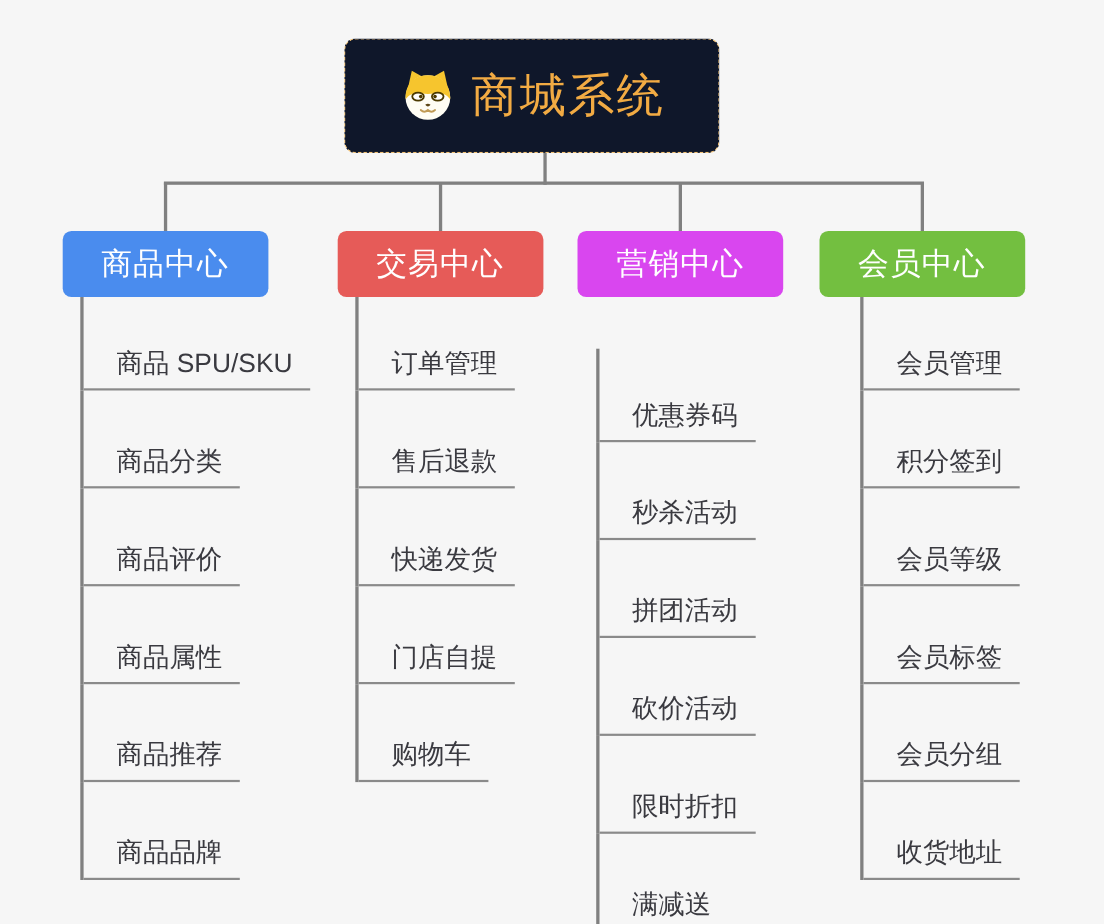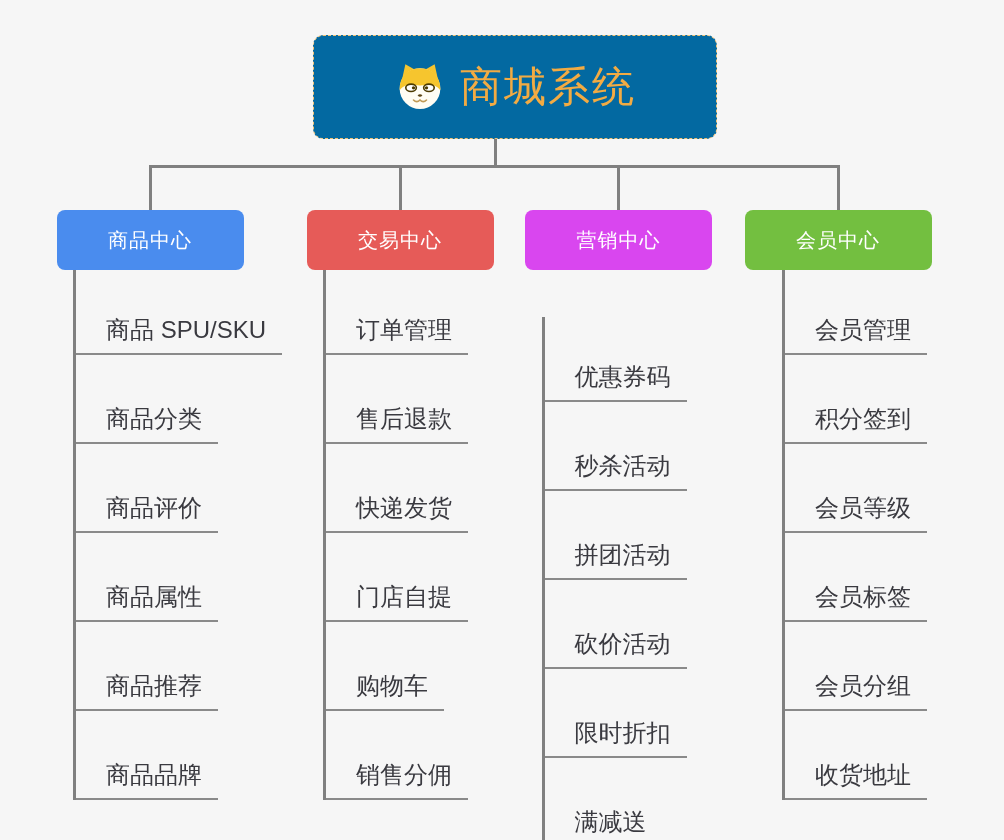--- a/index.html
+++ b/index.html
@@ -10,23 +10,23 @@
   .canvas {
     position: relative;
     width: 1004px;
     height: 840px;
     background: var(--bg, #f6f6f6);
     overflow: hidden;
   }
   .root-node {
     position: absolute;
     left: 313px; top: 35px;
-    width: 404px; height: 104px;
+    width: 341px; height: 104px;
     box-sizing: border-box;
-    background: #0369a1;
+    background: #0f172a;
     border: 1px dashed var(--root-border, #f3c377);
     border-radius: 10px;
     display: flex;
     align-items: center;
     justify-content: center;
     gap: 14px;
     z-index: 3;
   }
   .root-title {
     font-size: 42px;
@@ -39,21 +39,21 @@
     background: var(--connector, #808080);
     z-index: 1;
   }
   .branch-header {
     position: absolute;
     top: 210px;
     width: 187px;
     height: 60px;
     border-radius: 8px;
     color: #ffffff;
-    font-size: 20px;
+    font-size: 28px;
     letter-spacing: 1px;
     display: flex;
     align-items: center;
     justify-content: center;
     z-index: 2;
     white-space: nowrap;
   }
   .branch-list {
     position: absolute;
     top: 270px;
@@ -141,23 +141,20 @@
         </li>
         <li>
           <span class="topic">快递发货</span>
         </li>
         <li>
           <span class="topic">门店自提</span>
         </li>
         <li>
           <span class="topic">购物车</span>
         </li>
-        <li>
-          <span class="topic">销售分佣</span>
-        </li>
       </ul>
 <div class="line" style="left: 617px; top: 166px; width: 3px; height: 46px;"></div>
   <div class="branch-header" style="left: 525px; background: #d946ef;">
     <span class="branch-label">营销中心</span>
   </div>
   <ul class="branch-list" style="left: 541.5px; margin-top: 47px;">
         <li>
           <span class="topic">优惠券码</span>
         </li>
         <li>

